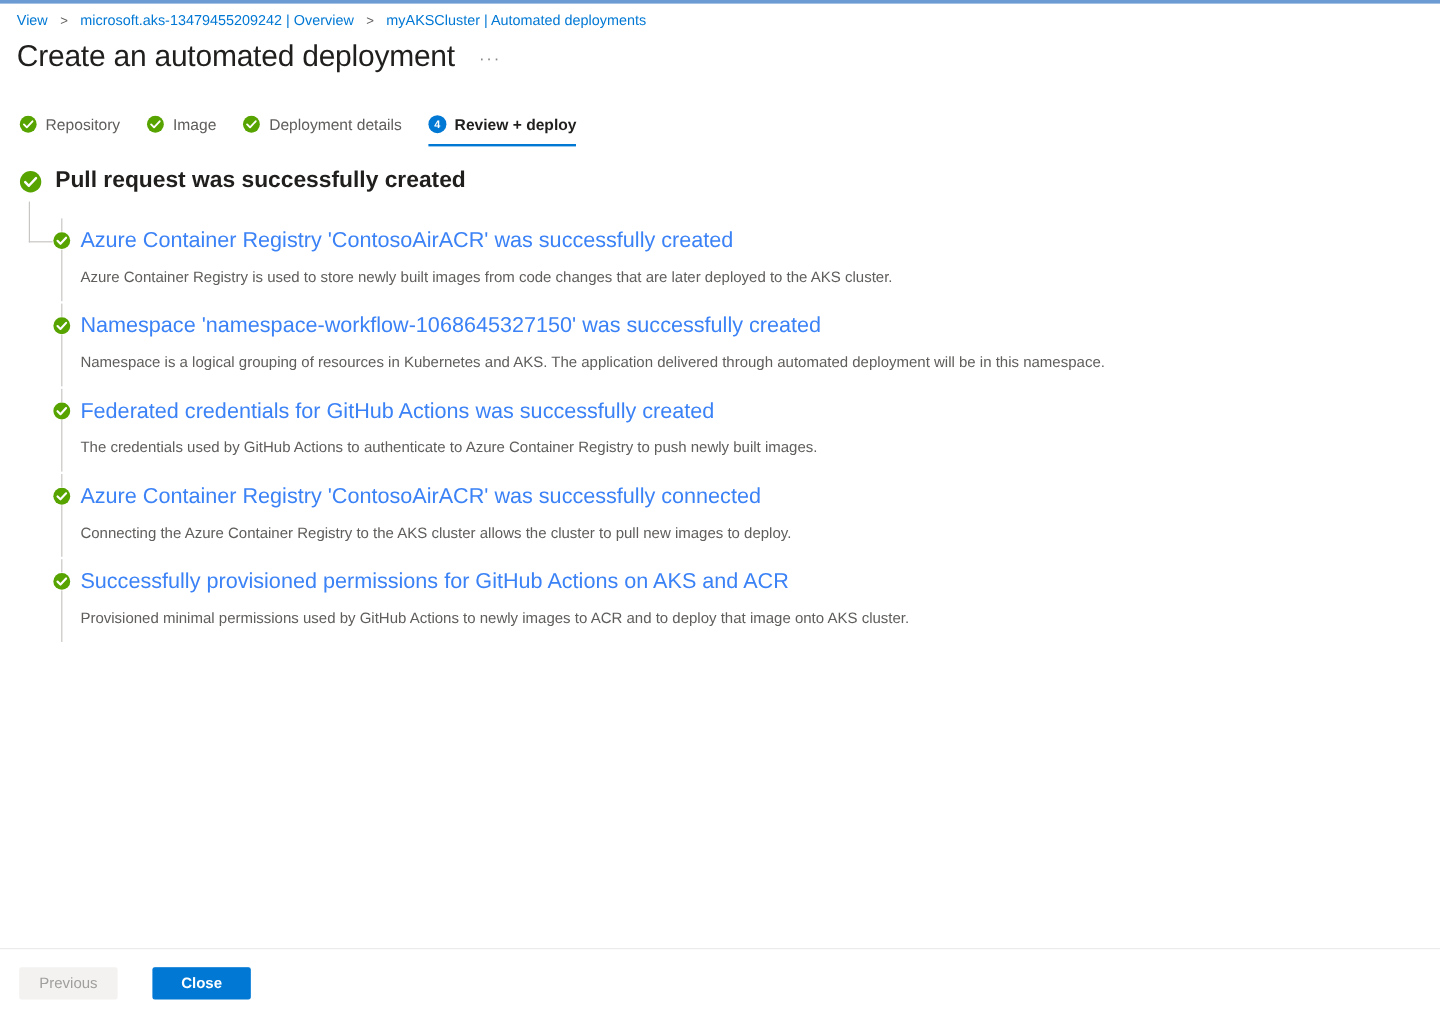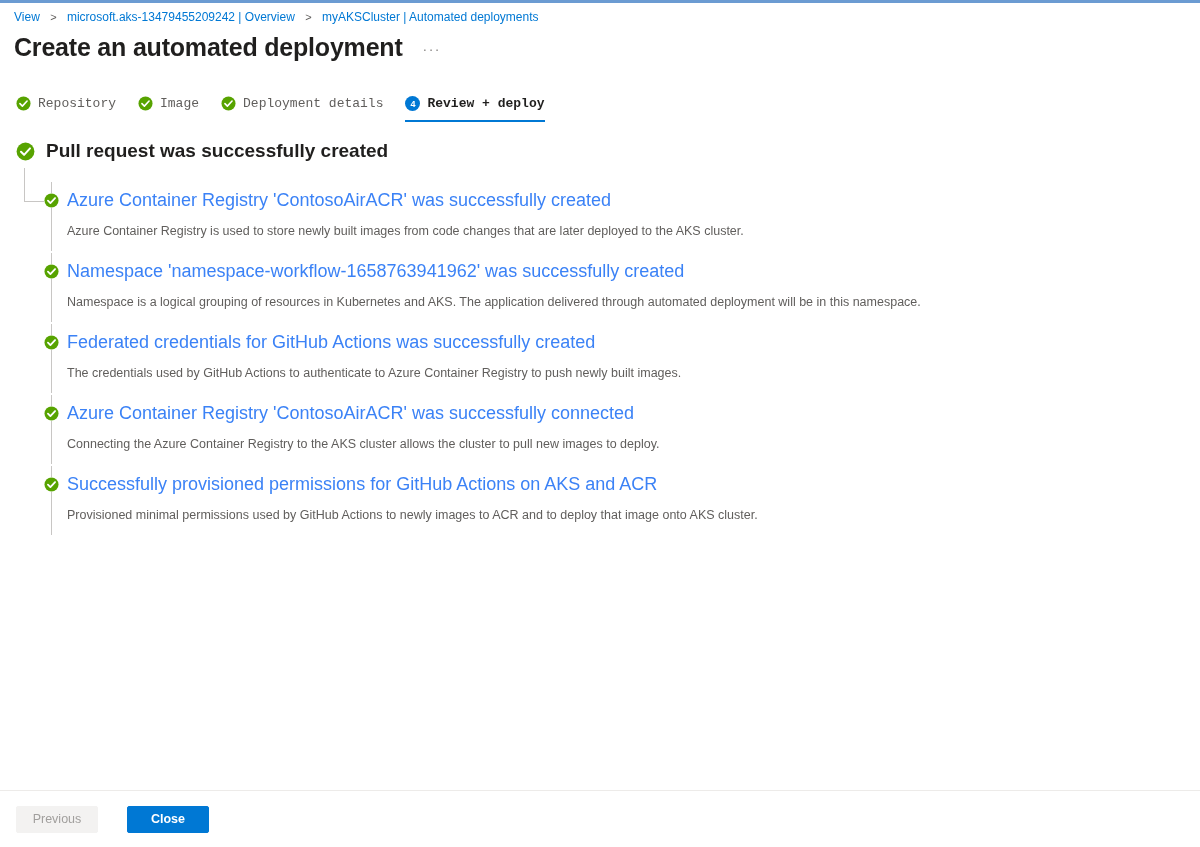--- a/index.html
+++ b/index.html
@@ -47,21 +47,21 @@
   
   .page-title-row {
     position: absolute;
     top: 32px;
     left: 14px;
     display: flex;
     align-items: baseline;
   }
   .page-title {
     font-size: 25px;
-    font-weight: 700;
+    font-weight: 400;
     letter-spacing: -0.2px;
     color: #201f1e;
     margin: 0;
     line-height: 30px;
   }
   .title-ellipsis {
     margin-left: 20px;
     color: #8a8886;
     font-size: 14px;
     letter-spacing: 1.5px;
@@ -83,21 +83,20 @@
     align-items: center;
     padding: 0 0 9px 0;
     margin-right: 22px;
     cursor: pointer;
     border-bottom: 2px solid transparent;
   }
   .tab .tab-label {
     font-size: 13px;
     color: #605e5c;
     white-space: nowrap;
-    font-family: Liberation Mono, monospace;
   }
   .tab.active .tab-label {
     color: #201f1e;
     font-weight: 600;
   }
   .tab.active {
     border-bottom-color: #0078d4;
   }
   .tab-icon {
     width: 15px;
@@ -326,21 +325,21 @@
       <p class="step-title">Azure Container Registry 'ContosoAirACR' was successfully created</p>
       <p class="step-desc">Azure Container Registry is used to store newly built images from code changes that are later deployed to the AKS cluster.</p>
     </div>
 
     <div class="step">
       <div class="rail"></div>
       <svg class="step-check" viewBox="0 0 16 16">
         <circle cx="8" cy="8" r="7.5" fill="#57a300"></circle>
         <path d="M4.2 8.2 L6.8 10.8 L11.8 5.4" fill="none" stroke="#ffffff" stroke-width="1.9" stroke-linecap="round" stroke-linejoin="round"></path>
       </svg>
-      <p class="step-title">Namespace 'namespace-workflow-1658763941962' was successfully created</p>
+      <p class="step-title">Namespace 'namespace-workflow-1068645327150' was successfully created</p>
       <p class="step-desc">Namespace is a logical grouping of resources in Kubernetes and AKS. The application delivered through automated deployment will be in this namespace.</p>
     </div>
 
     <div class="step">
       <div class="rail"></div>
       <svg class="step-check" viewBox="0 0 16 16">
         <circle cx="8" cy="8" r="7.5" fill="#57a300"></circle>
         <path d="M4.2 8.2 L6.8 10.8 L11.8 5.4" fill="none" stroke="#ffffff" stroke-width="1.9" stroke-linecap="round" stroke-linejoin="round"></path>
       </svg>
       <p class="step-title">Federated credentials for GitHub Actions was successfully created</p>

